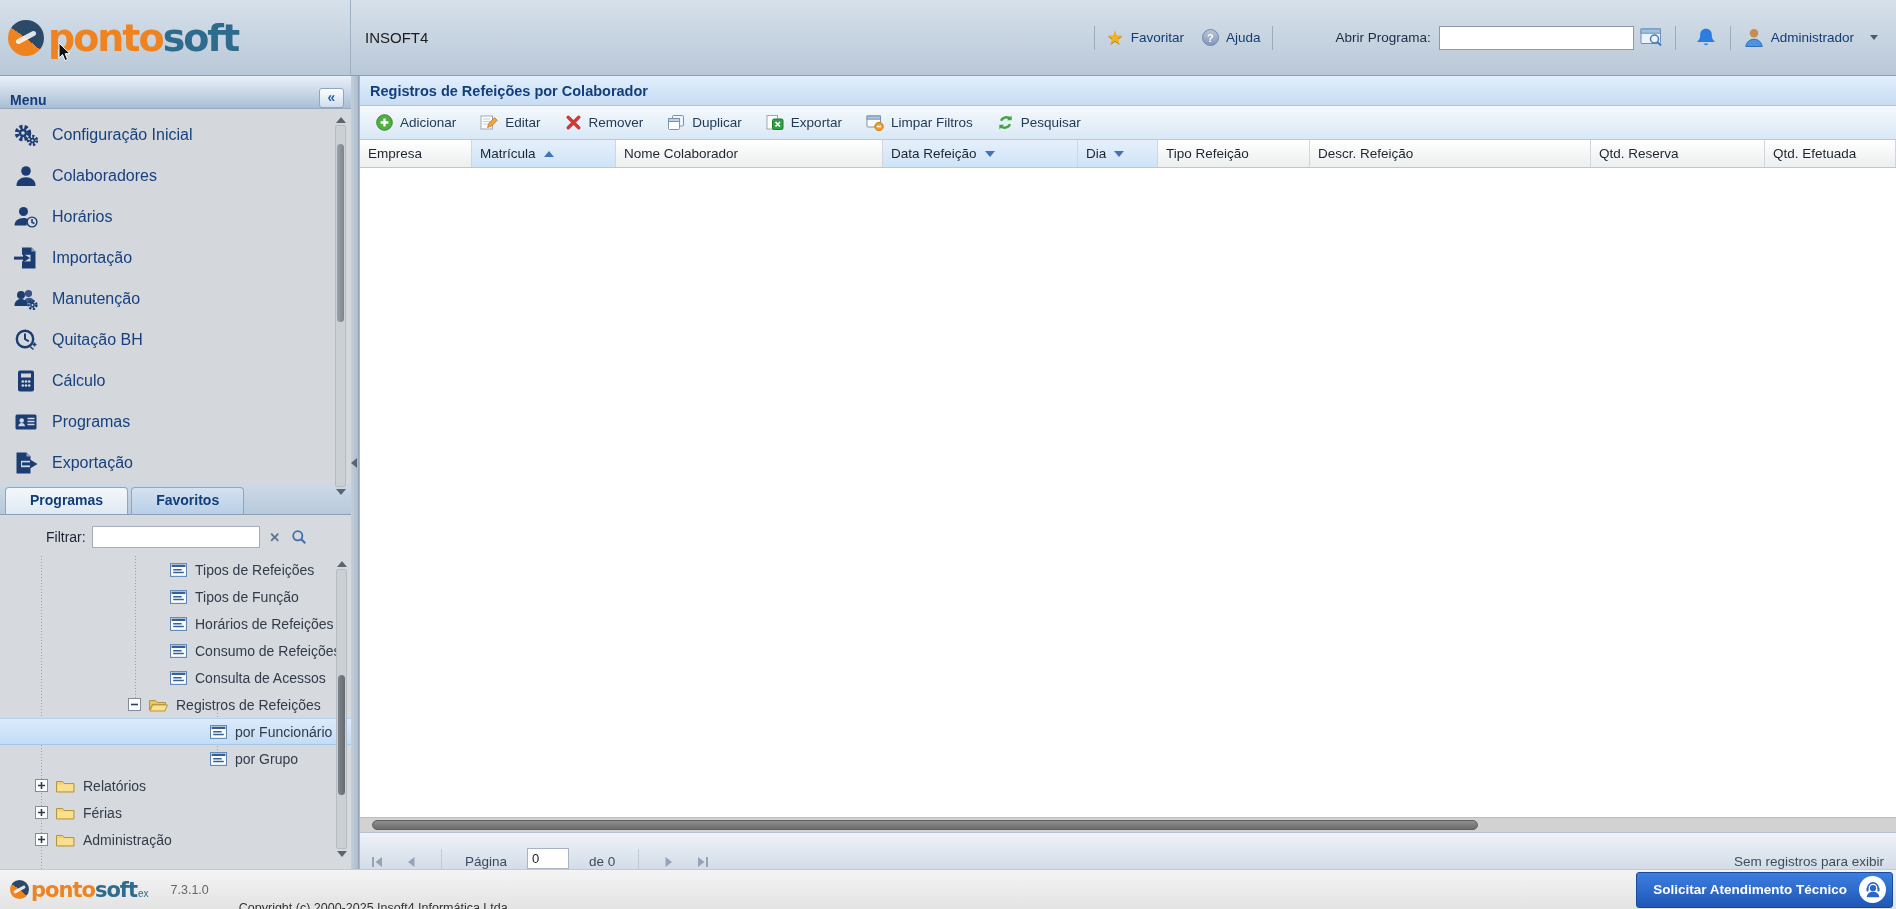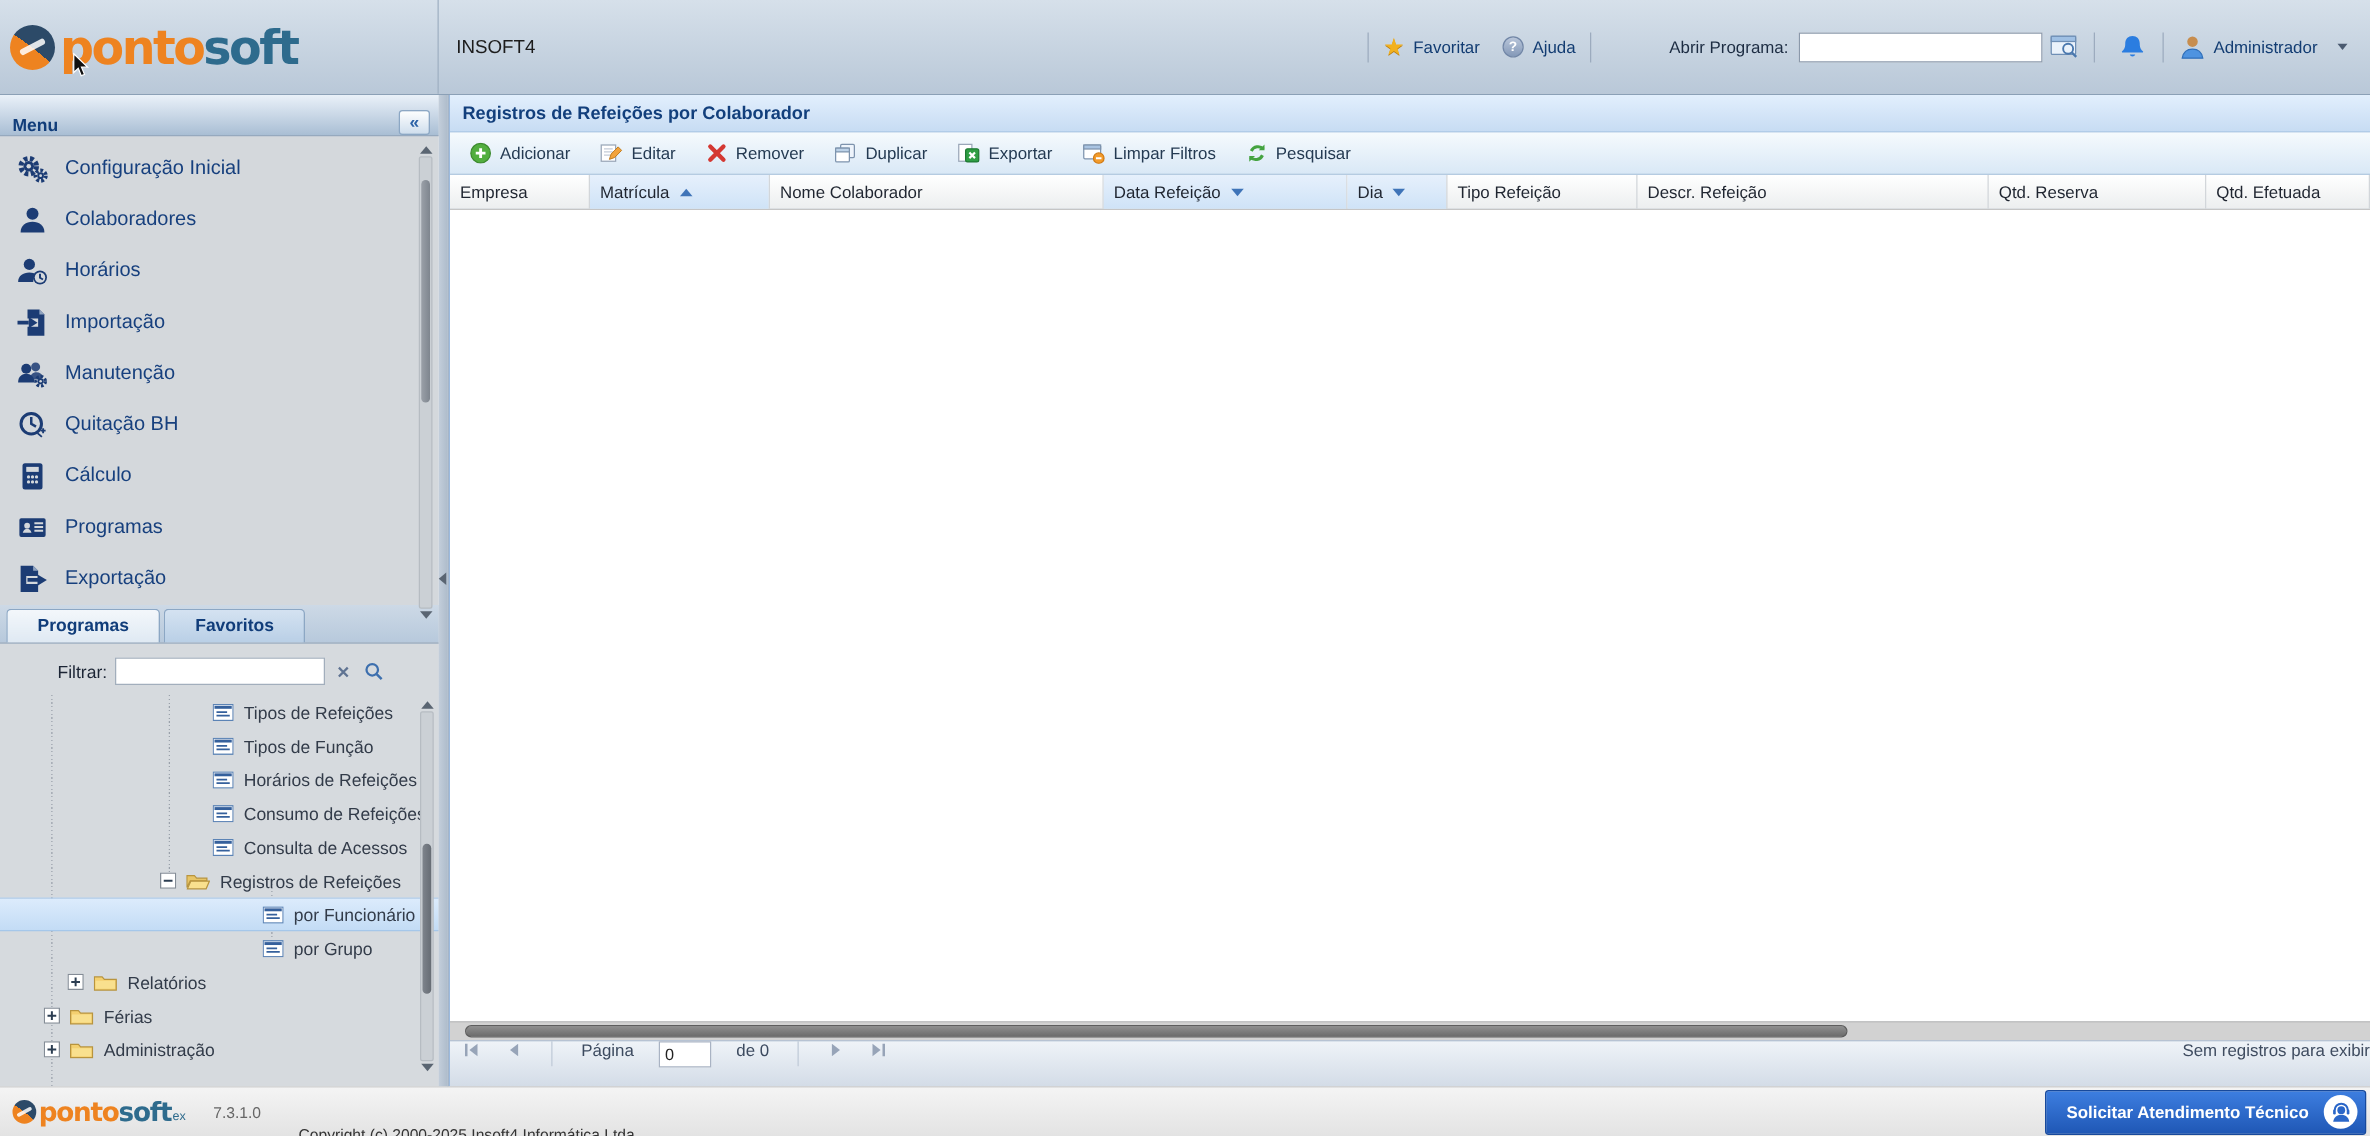--- a/index.html
+++ b/index.html
@@ -82,21 +82,21 @@
   .grid-header { height:28px; flex:0 0 28px; display:flex; background:linear-gradient(#ffffff,#eceeef); border-bottom:1px solid #c5c5c5; }
   .gh-cell { border-right:1px solid #d2d6da; display:flex; align-items:center; padding-left:8px; font-size:13.5px; color:#1f2530; cursor:pointer; }
   .gh-cell.hl { background:linear-gradient(#e6f0fc,#cfe3f7); }
   .sort-asc { width:0; height:0; border-left:5px solid transparent; border-right:5px solid transparent; border-bottom:6px solid #3f74b8; margin-left:8px; }
   .filter-arrow { width:0; height:0; border-left:5px solid transparent; border-right:5px solid transparent; border-top:6px solid #3f74b8; margin-left:8px; }
   .grid-body { flex:1; background:#fff; }
 
   .h-scroll { height:15px; flex:0 0 15px; background:#d2d2d2; border-top:1px solid #bdbdbd; position:relative; }
   .h-thumb { position:absolute; left:12px; top:2px; height:10px; width:72%; background:linear-gradient(#8f8f8f,#6c6c6c); border:1px solid #5e5e5e; border-radius:6px; cursor:grab; }
 
-  .paging { height:37px; flex:0 0 37px; background:linear-gradient(#eff3f8,#d3dce7); border-top:1px solid #b7c3d3; display:flex; align-items:flex-start; padding:0 0 0 10px; gap:20px; color:#3c4a5f; font-size:13.5px; }
+  .paging { height:37px; flex:0 0 37px; background:linear-gradient(#eff3f8,#d3dce7); border-top:1px solid #b7c3d3; display:flex; align-items:flex-end; padding:0 12px 0 10px; gap:20px; color:#3c4a5f; font-size:13.5px; }
   .pg-btn { display:flex; align-items:center; color:#97a4b8; cursor:default; }
   .pg-sep { width:1px; height:20px; background:#c0cad7; margin:0 3px; }
   .page-input { width:42px; height:21px; border:1px solid #a9b3c3; background:#fff; font-size:13px; padding:0 4px; color:#222; font-family:"Liberation Sans",sans-serif; }
   .empty-text { margin-left:auto; color:#3f4c60; }
 
   
   .app-footer { height:40px; flex:0 0 40px; background:linear-gradient(#f4f4f4,#e3e3e3); border-top:1px solid #c9c9c9; display:flex; align-items:center; padding:0 3px 0 10px; }
   .flogo { display:flex; align-items:center; }
   .flogo .logo-circle { width:19px; height:19px; flex:0 0 19px; }
   .flogo .logo-circle::after { left:3px; top:8px; width:13px; height:3px; }
@@ -463,21 +463,21 @@
                 <use href="#sym-prog"></use>
               </svg>
             <span class="tree-label">por Funcionário</span>
           </div>
           <div class="tree-row" style="padding-left:210px">
             <svg class="prog-icon" width="17" height="14">
                 <use href="#sym-prog"></use>
               </svg>
             <span class="tree-label">por Grupo</span>
           </div>
-          <div class="tree-row" style="padding-left:54px">
+          <div class="tree-row" style="padding-left:35px">
             <svg class="expander" width="13" height="13">
                 <use href="#sym-plus"></use>
               </svg>
             <svg width="19" height="14">
                 <use href="#sym-folder"></use>
               </svg>
             <span class="tree-label">Relatórios</span>
           </div>
           <div class="tree-row" style="padding-left:35px">
             <svg class="expander" width="13" height="13">

